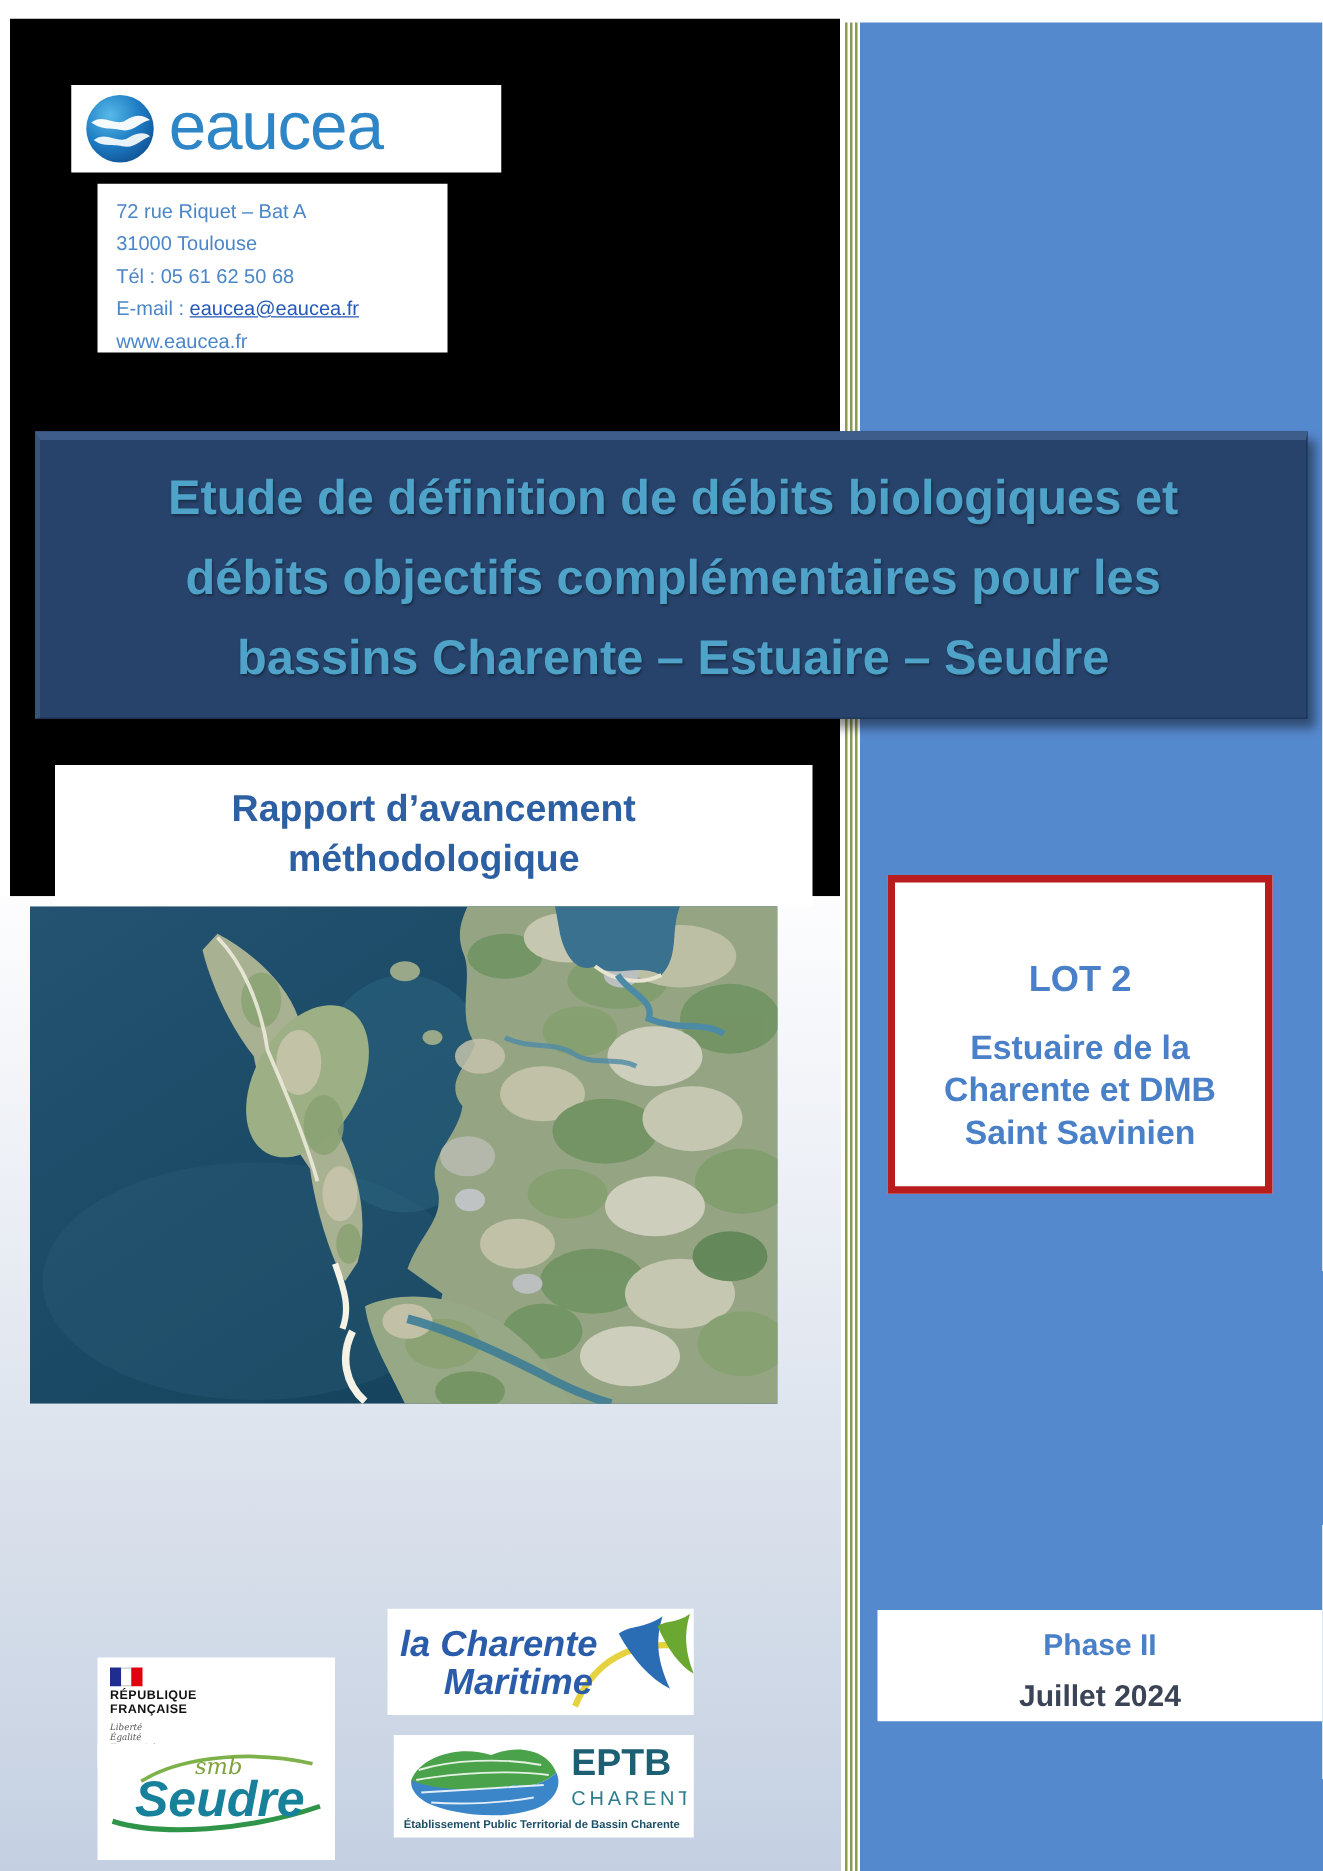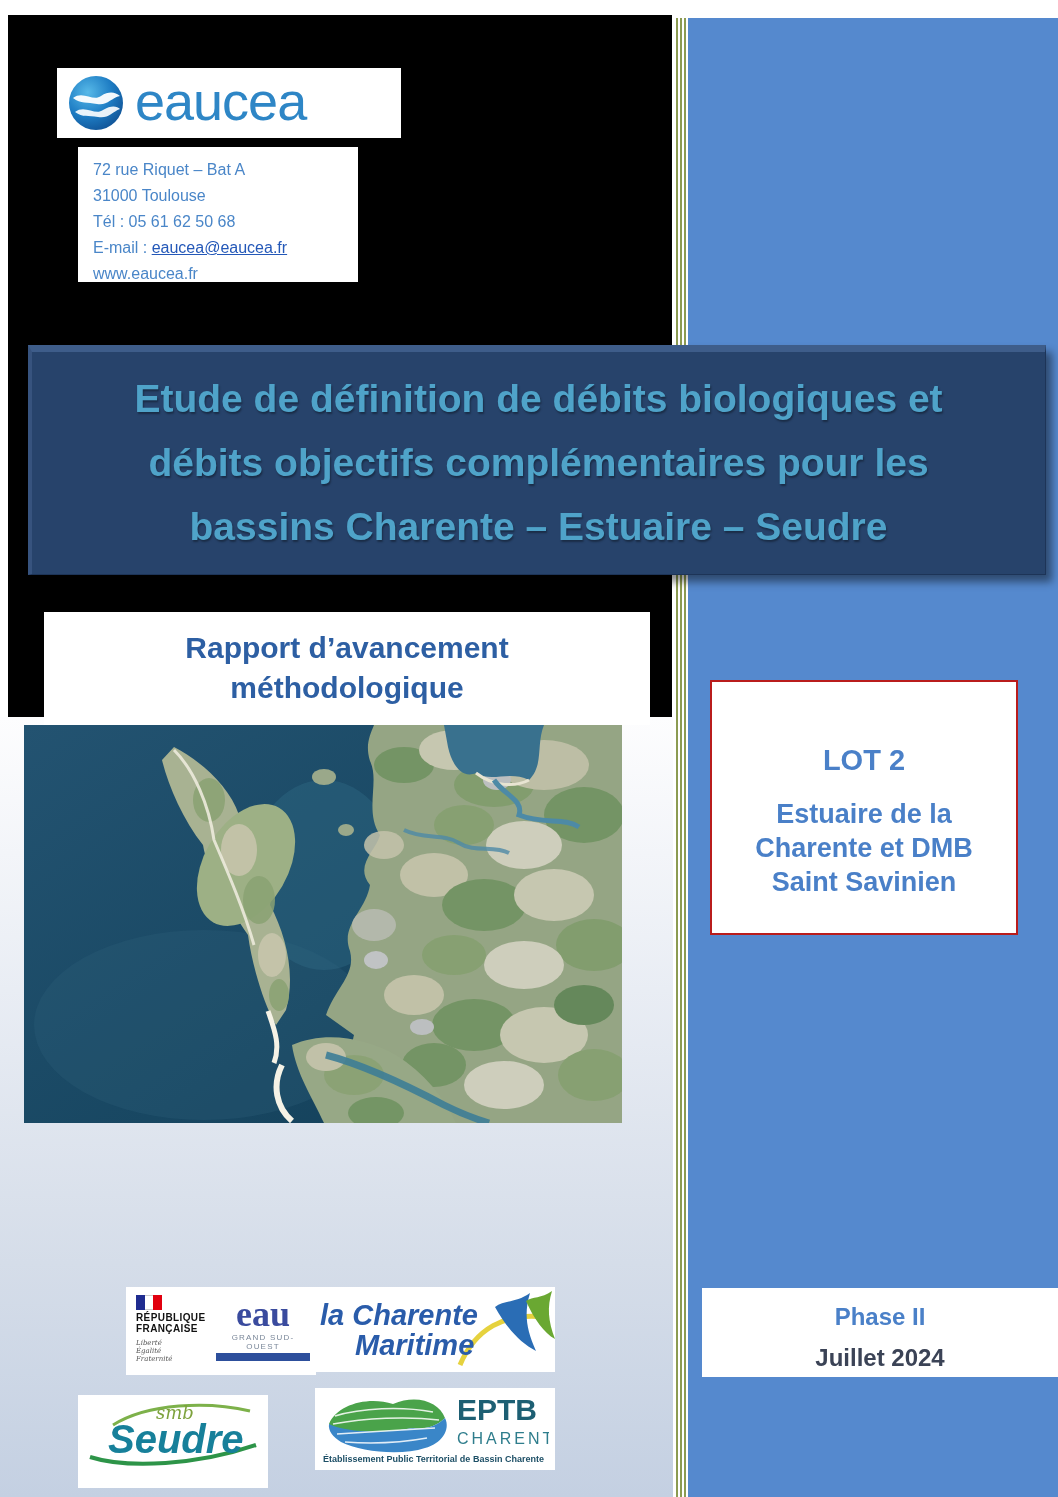--- a/index.html
+++ b/index.html
@@ -36,34 +36,34 @@
 
   
   .subtitle-box { left:44px; top:612px; width:606px; height:113px; background:#ffffff;
     text-align:center; box-sizing:border-box; padding-top:16px; }
   .subtitle-line { font-size:30px; font-weight:bold; color:#2d5fa3; line-height:40px; }
 
   
   .map-box { left:24px; top:725px; width:598px; height:398px; }
 
   
-  .lot-box { left:710px; top:680px; width:308px; height:255px; background:#ffffff;
-    border:2px solid #b91c1c; box-sizing:border-box; text-align:center; color:#4a80c8; }
+  .lot-box { left:710px; top:700px; width:308px; height:255px; background:#ffffff;
+    border:6px solid #b91c1c; box-sizing:border-box; text-align:center; color:#4a80c8; }
   .lot-heading { font-size:29px; font-weight:bold; margin-top:62px; }
   .lot-desc { font-size:27px; font-weight:bold; line-height:34px; margin:20px 18px 0 18px; }
 
   
   .phase-box { left:702px; top:1288px; width:356px; height:89px; background:#ffffff;
     text-align:center; box-sizing:border-box; }
   .phase-label { font-size:24px; font-weight:bold; color:#4a80c8; margin-top:15px; }
   .phase-date { font-size:24px; font-weight:bold; color:#3b4356; margin-top:13px; }
 
   
   .logo-card { background:#ffffff; box-sizing:border-box; }
-  .rf-box { left:78px; top:1287px; width:190px; height:88px; display:flex; padding:8px 6px 0 10px;margin-left:48px; }
+  .rf-box { left:78px; top:1326px; width:190px; height:88px; display:flex; padding:8px 6px 0 10px; }
   .rf-left { width:80px; }
   .rf-flag { display:flex; width:26px; height:15px; margin-bottom:2px; }
   .rf-flag div { flex:1; }
   .rf-name { font-size:10px; font-weight:bold; color:#111; letter-spacing:0.4px; line-height:11px; }
   .rf-motto { font-size:7px; font-style:italic; color:#555; line-height:8px; margin-top:5px;
     font-family:"DejaVu Serif", serif; }
   .rf-right { flex:1; text-align:center; padding-top:2px; }
   .rf-eau { font-size:36px; font-weight:bold; color:#3a4b9e; line-height:34px;
     font-family:"Liberation Serif", serif; }
   .rf-region { font-size:8px; color:#7a8799; letter-spacing:1.2px; margin-top:2px; }
@@ -215,25 +215,20 @@
       <div style="background:#1f2c90;"></div>
         <div style="background:#ffffff;border-top:1px solid #ccc;border-bottom:1px solid #ccc;"></div>
         <div style="background:#e1000f;"></div>
     </div>
     <div class="rf-name">RÉPUBLIQUE</div>
     <div class="rf-name">FRANÇAISE</div>
     <div class="rf-motto">Liberté</div>
     <div class="rf-motto" style="margin-top:0;">Égalité</div>
     <div class="rf-motto" style="margin-top:0;">Fraternité</div>
   </div>
-  <div class="rf-right">
-    <div class="rf-eau">eau</div>
-    <div class="rf-region">GRAND SUD-OUEST</div>
-    <div class="rf-banner"></div>
-  </div>
 </div>
 
 <div class="abs logo-card cm-box">
   <svg width="245" height="85" viewBox="0 0 245 85">
     <path d="M150,78 C165,42 195,25 235,30" stroke="#e6d23e" stroke-width="5" fill="none"></path>
     <path d="M185,20 C196,40 210,56 226,64 C216,42 214,26 220,6 C206,16 194,13 185,20 Z" fill="#2a6db5"></path>
     <path d="M216,14 C224,32 234,46 245,52 C238,34 237,20 242,4 C231,12 223,9 216,14 Z" fill="#6aa832"></path>
     <text x="10" y="38" font-family="Liberation Sans, sans-serif" font-size="29" font-style="italic" font-weight="bold" fill="#2a5caa">la Charente</text>
     <text x="45" y="68" font-family="Liberation Sans, sans-serif" font-size="29" font-style="italic" font-weight="bold" fill="#2a5caa">Maritime</text>
   </svg>

